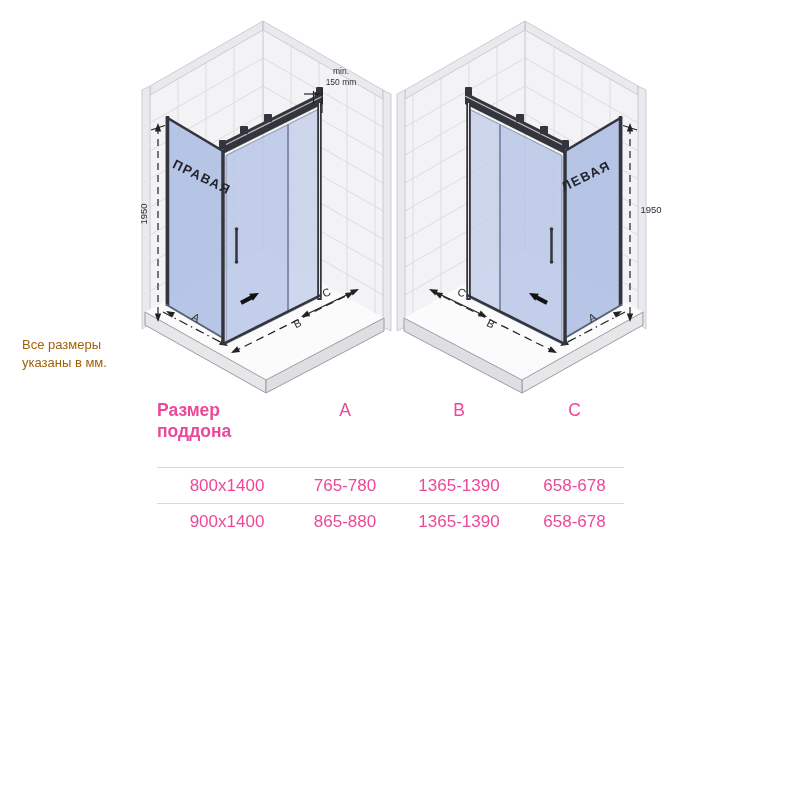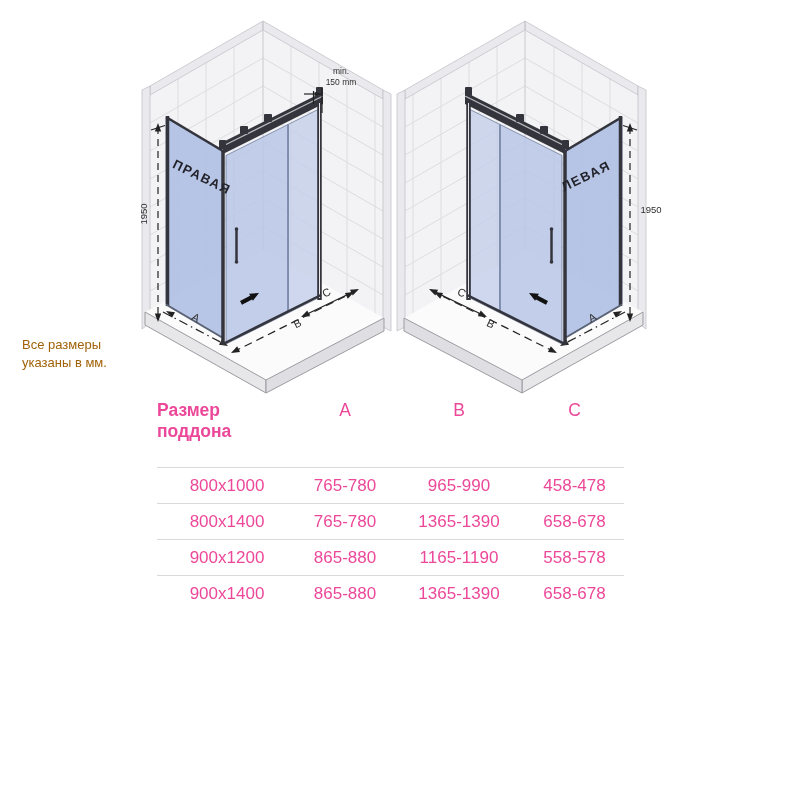--- a/index.html
+++ b/index.html
@@ -167,36 +167,24 @@
     <thead>
       <tr>
         <th class="lead">Размер поддона</th>
         <th class="col">A</th>
         <th class="col">B</th>
         <th class="col">C</th>
       </tr>
     </thead>
     <tbody>
         <tr>
-          <td>800x1000</td>
-          <td>765-780</td>
-          <td>965-990</td>
-          <td>458-478</td>
-        </tr>
-        <tr>
           <td>800x1400</td>
           <td>765-780</td>
           <td>1365-1390</td>
           <td>658-678</td>
-        </tr>
-        <tr>
-          <td>900x1200</td>
-          <td>865-880</td>
-          <td>1165-1190</td>
-          <td>558-578</td>
         </tr>
         <tr>
           <td>900x1400</td>
           <td>865-880</td>
           <td>1365-1390</td>
           <td>658-678</td>
         </tr>
       </tbody>
   </table>
 

